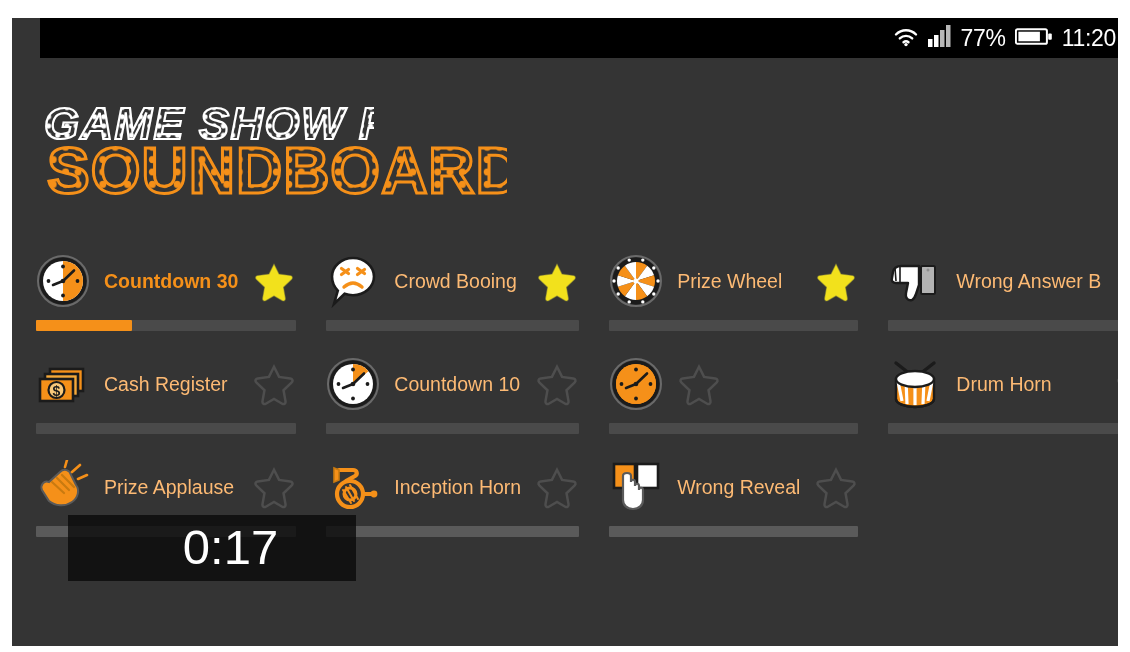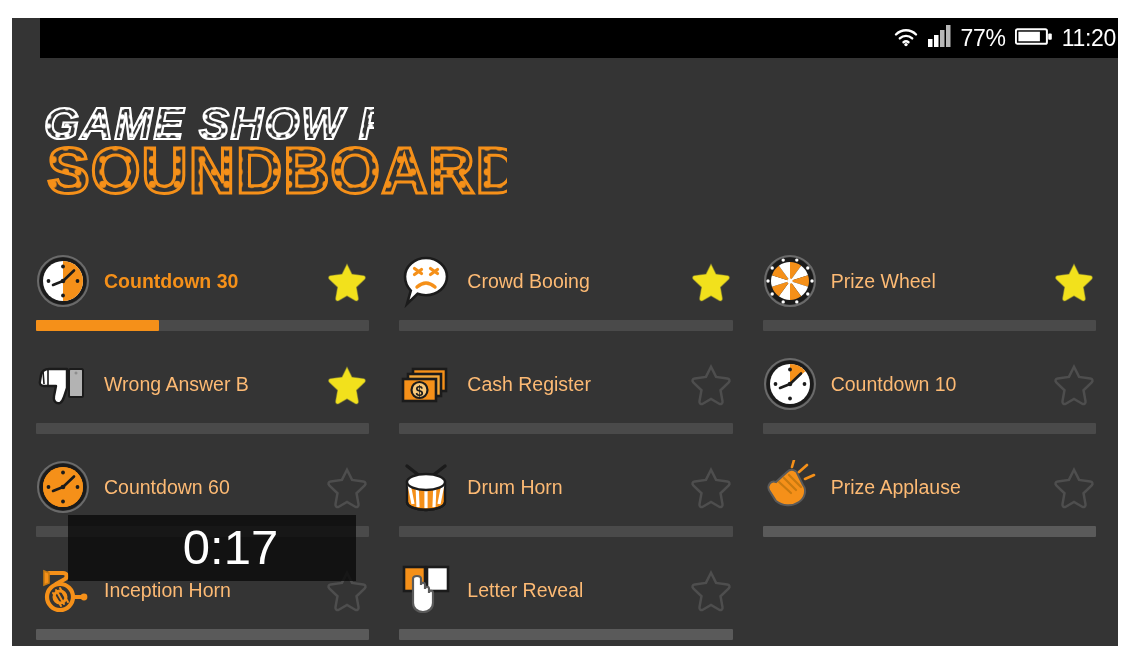--- a/index.html
+++ b/index.html
@@ -39,21 +39,21 @@
   #logo { position: absolute; left: 32px; top: 85px; }
   .logo-svg-1 { display:block; }
   .logo-svg-2 { display:block; margin-top: -6px; margin-left: 3px; }
 
   
   #grid {
     position: absolute;
     left: 20px; top: 222px;
     width: 1068px;
     display: grid;
-    grid-template-columns: 1fr 1fr 1fr;
+    grid-template-columns: 1fr 1fr 1fr 1fr;
     column-gap: 22px;
     row-gap: 0px;
   }
   .cell { height: 103px; position: relative; }
 
   .row-btn {
     display: flex; align-items: center;
     height: 82px;
     padding: 0 4px 0 4px;
     gap: 14px;
@@ -358,21 +358,20 @@
     <circle cx="27" cy="27" r="20" fill="#f59019"></circle>
     <circle cx="27" cy="12.5" r="1.9" fill="#1b1b1b"></circle>
     <circle cx="41.5" cy="27" r="1.9" fill="#1b1b1b"></circle>
     <circle cx="27" cy="41.5" r="1.9" fill="#1b1b1b"></circle>
     <circle cx="12.5" cy="27" r="1.9" fill="#1b1b1b"></circle>
     <line x1="27" y1="27" x2="38" y2="16.5" stroke="#1b1b1b" stroke-width="2.6" stroke-linecap="round"></line>
     <line x1="27" y1="27" x2="17" y2="31" stroke="#1b1b1b" stroke-width="2.6" stroke-linecap="round"></line>
     <circle cx="27" cy="27" r="2.3" fill="#1b1b1b"></circle>
   </svg>
           </span>
-          <span class="sfx-label">Countdown 60</span>
           <span class="star-btn">
             <svg width="44" height="44" viewBox="0 0 54 60">
               <g transform="translate(0,1)">
     <path d="M27 5.5 L33.9 19.3 L49.3 21.5 C52.2 21.9 53.2 24.8 51.2 26.8 L40 37.6 L42.7 52.6 C43.2 55.4 40.6 57.3 38.2 55.9 L27 49.5 L15.8 55.9 C13.4 57.3 10.8 55.4 11.3 52.6 L14 37.6 L2.8 26.8 C0.8 24.8 1.8 21.9 4.7 21.5 L20.1 19.3 Z" fill="none" stroke="#4e4e4e" stroke-width="3.4"></path>
   </g>
             </svg>
           </span>
         </div>
         <div class="prog-track">
           <div class="prog-fill" style="width: 0%;"></div>
@@ -456,21 +455,21 @@
         <div class="row-btn">
           <span class="sfx-icon">
             <svg width="54" height="54" viewBox="0 0 54 54">
       <rect x="5" y="4" width="21" height="24" fill="#f59019" stroke="#1b1b1b" stroke-width="2.6"></rect>
       <rect x="28" y="4" width="21" height="24" fill="#ffffff" stroke="#1b1b1b" stroke-width="2.6"></rect>
       <path d="M14 16 L14 40 C14 45 18 49 24 49 C30 49 34 45 34 40 L34 30
                C34 27 30 27 30 30 L30 26 C30 23 26 23 26 26 L26 22 C26 19 22 19 22 22 L22 16
                C22 12 14 12 14 16 Z" fill="#ffffff" stroke="#5a5a5a" stroke-width="2.2"></path>
     </svg>
           </span>
-          <span class="sfx-label">Letter Reveal</span>
+          <span class="sfx-label">Wrong Reveal</span>
           <span class="star-btn">
             <svg width="44" height="44" viewBox="0 0 54 60">
               <g transform="translate(0,1)">
     <path d="M27 5.5 L33.9 19.3 L49.3 21.5 C52.2 21.9 53.2 24.8 51.2 26.8 L40 37.6 L42.7 52.6 C43.2 55.4 40.6 57.3 38.2 55.9 L27 49.5 L15.8 55.9 C13.4 57.3 10.8 55.4 11.3 52.6 L14 37.6 L2.8 26.8 C0.8 24.8 1.8 21.9 4.7 21.5 L20.1 19.3 Z" fill="none" stroke="#4e4e4e" stroke-width="3.4"></path>
   </g>
             </svg>
           </span>
         </div>
         <div class="prog-track">
           <div class="prog-fill" style="width: 0%;"></div>

